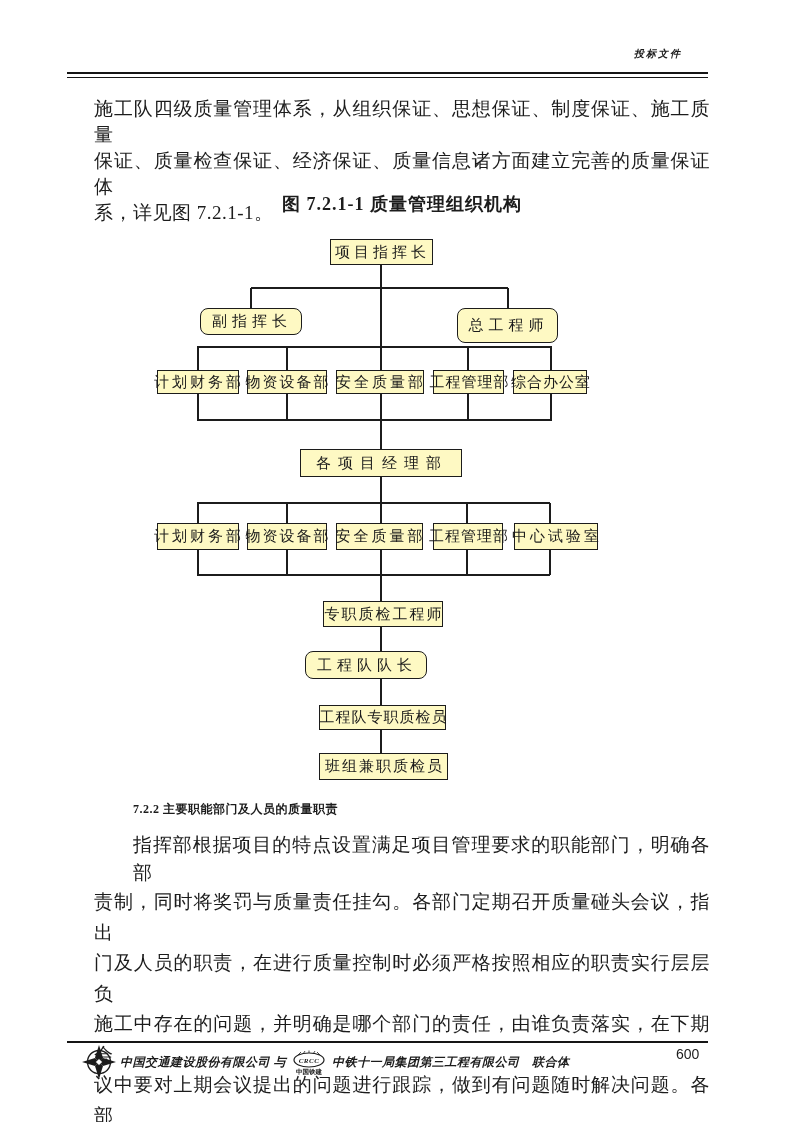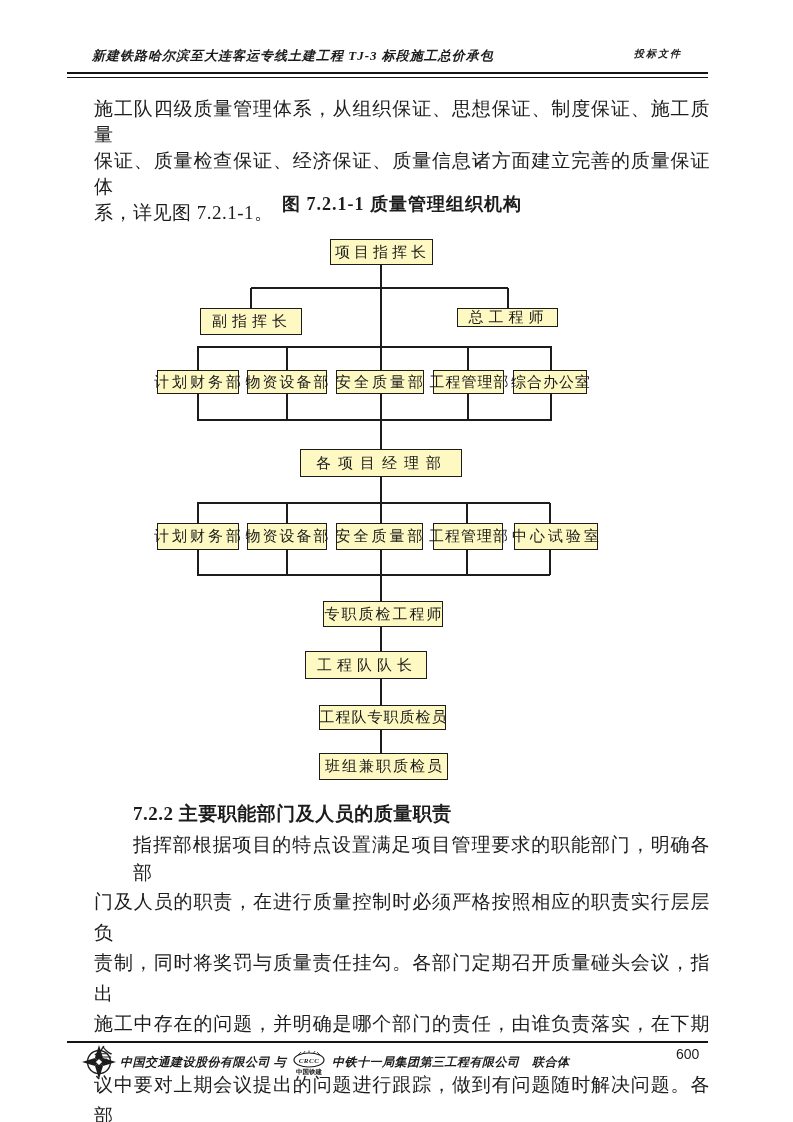--- a/index.html
+++ b/index.html
@@ -27,52 +27,51 @@
     line-height:26px; text-align:justify; text-align-last:justify;
     white-space:normal; letter-spacing:0.5px;
   }
   .bodyline.lastline { text-align-last:left; }
   .bodyline.indent { padding-left:39px; }
   .fig-caption {
     position:absolute; left:94px; top:192px; width:616px; text-align:center;
     font-size:18px; font-weight:bold; letter-spacing:1px;
   }
   .sec-heading {
-    position:absolute; left:133px; top:801px; font-size:19px; font-weight:bold;
+    position:absolute; left:133px; top:801px; font-size:12px; font-weight:bold;
     letter-spacing:0.5px; white-space:nowrap;text-align:right;
   }
   
   .chart-lines { position:absolute; left:0; top:0; pointer-events:none; }
   .obox {
     position:absolute; border:1px solid #1c1c1c; background:#fef9c3;
     display:flex; align-items:center; justify-content:center;
     font-size:15px; letter-spacing:2px; white-space:nowrap; text-indent:2px;
   }
   .ls1{letter-spacing:1px;} .ls2{letter-spacing:2px;} .ls3{letter-spacing:3px;}
-  .ls4{letter-spacing:4px;} .ls5{letter-spacing:5px;} .ls7{letter-spacing:7px;}
+  .ls4{letter-spacing:4px;} .ls5{letter-spacing:5px;border-radius:8px;} .ls7{letter-spacing:7px;}
   
   .ftr-rule { position:absolute; left:67px; top:1041px; width:641px; border-top:2px solid #151515; }
   .ftr-row {
     position:absolute; left:82px; top:1043px; display:flex; align-items:center;
     font-size:12px; font-weight:bold; font-style:italic; letter-spacing:0.5px; white-space:nowrap;
   }
   .ftr-text { padding:0 4px; }
   .logo2-wrap { display:flex; flex-direction:column; align-items:center; margin:0 2px; }
   .logo2-caption { font-size:6.5px; font-style:normal; letter-spacing:0; line-height:7px; }
   .page-num {
     position:absolute; left:676px; top:1046px; font-size:14px;
     font-family:"Liberation Sans", sans-serif; font-style:normal;
   }
 </style>
 </head>
 <body>
 
 <div class="page">
 
-  <div class="hdr-left">新建铁路哈尔滨至大连客运专线土建工程 TJ-3 标段施工总价承包</div>
   <div class="hdr-right">投标文件</div>
   <div class="hdr-rule"></div>
 
   <div class="para" style="top:96px;">
     <div class="bodyline">施工队四级质量管理体系，从组织保证、思想保证、制度保证、施工质量</div>
     <div class="bodyline">保证、质量检查保证、经济保证、质量信息诸方面建立完善的质量保证体</div>
     <div class="bodyline lastline">系，详见图 7.2.1-1。</div>
   </div>
 
   <div class="fig-caption">图 7.2.1-1 质量管理组织机构</div>
@@ -93,21 +92,21 @@
       M198 550 V575 M287 550 V575 M381 550 V575 M467 550 V575 M550 550 V575
       M197 575 H550
       M381 575 V601
       M381 627 V651
       M381 679 V705
       M381 730 V753"></path>
   </svg>
 
   <div class="obox ls4" style="left:330px;top:239px;width:103px;height:26px;">项目指挥长</div>
   <div class="obox ls5" style="left:200px;top:308px;width:102px;height:27px;">副指挥长</div>
-  <div class="obox ls5" style="left:457px;top:308px;width:101px;height:19px;">总工程师</div>
+  <div class="obox ls5" style="left:457px;top:308px;width:101px;height:35px;">总工程师</div>
 
   <div class="obox ls3" style="left:157px;top:370px;width:82px;height:24px;">计划财务部</div>
   <div class="obox ls2" style="left:247px;top:370px;width:80px;height:24px;">物资设备部</div>
   <div class="obox ls3" style="left:336px;top:370px;width:88px;height:24px;">安全质量部</div>
   <div class="obox ls1" style="left:433px;top:370px;width:71px;height:24px;">工程管理部</div>
   <div class="obox ls1" style="left:513px;top:370px;width:74px;height:24px;">综合办公室</div>
 
   <div class="obox ls7" style="left:300px;top:449px;width:162px;height:28px;">各项目经理部</div>
 
   <div class="obox ls3" style="left:157px;top:523px;width:82px;height:27px;">计划财务部</div>
@@ -117,22 +116,22 @@
   <div class="obox ls3" style="left:514px;top:523px;width:84px;height:27px;">中心试验室</div>
 
   <div class="obox ls2" style="left:323px;top:601px;width:120px;height:26px;">专职质检工程师</div>
   <div class="obox ls5" style="left:305px;top:651px;width:122px;height:28px;">工程队队长</div>
   <div class="obox ls1" style="left:319px;top:705px;width:127px;height:25px;">工程队专职质检员</div>
   <div class="obox ls2" style="left:319px;top:753px;width:129px;height:27px;">班组兼职质检员</div>
 
   <div class="sec-heading">7.2.2 主要职能部门及人员的质量职责</div>
   <div class="para" style="top:831px;">
     <div class="bodyline indent" style="line-height:28px;">指挥部根据项目的特点设置满足项目管理要求的职能部门，明确各部</div>
+    <div class="bodyline" style="line-height:30.5px;">责制，同时将奖罚与质量责任挂勾。各部门定期召开质量碰头会议，指出</div>
     <div class="bodyline" style="line-height:30.5px;">门及人员的职责，在进行质量控制时必须严格按照相应的职责实行层层负</div>
-    <div class="bodyline" style="line-height:30.5px;">责制，同时将奖罚与质量责任挂勾。各部门定期召开质量碰头会议，指出</div>
     <div class="bodyline" style="line-height:30.5px;">施工中存在的问题，并明确是哪个部门的责任，由谁负责落实，在下期会</div>
     <div class="bodyline" style="line-height:30.5px;">议中要对上期会议提出的问题进行跟踪，做到有问题随时解决问题。各部</div>
 
   </div>
 
   <div class="ftr-rule"></div>
   <div class="ftr-row">
     <svg width="34" height="38" viewBox="0 0 34 38">
       <circle cx="17" cy="19" r="11.5" fill="none" stroke="#1c1c1c" stroke-width="1.4"></circle>
       <path d="M17 2 L21 15 L17 19 L13 15 Z" fill="#1c1c1c"></path>

